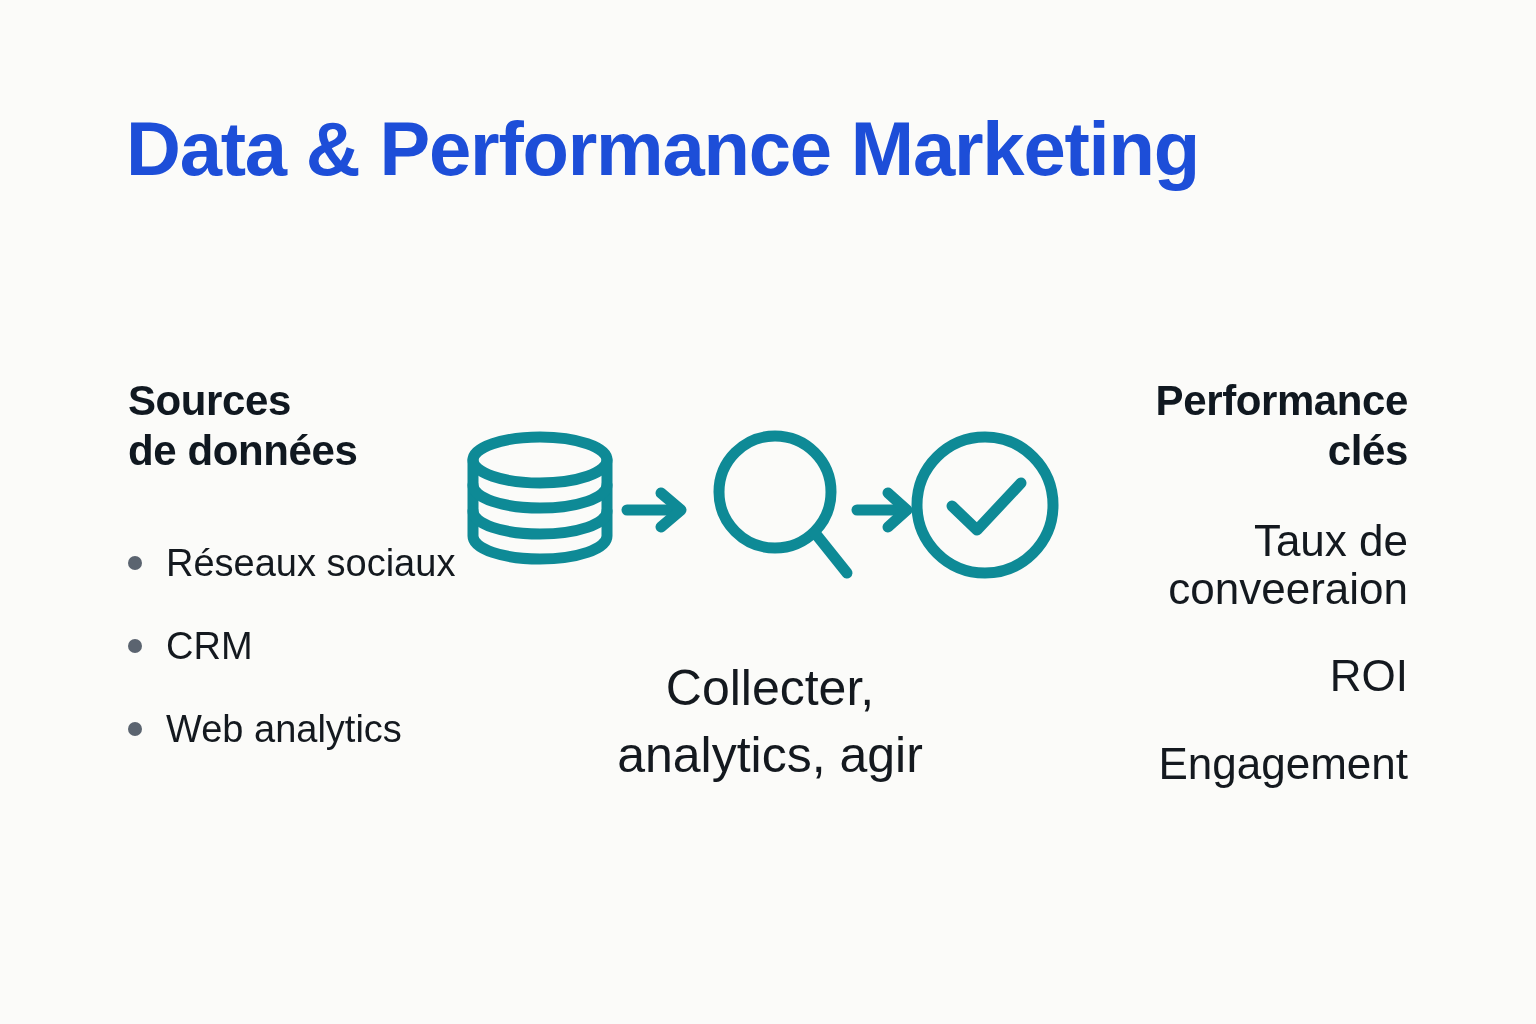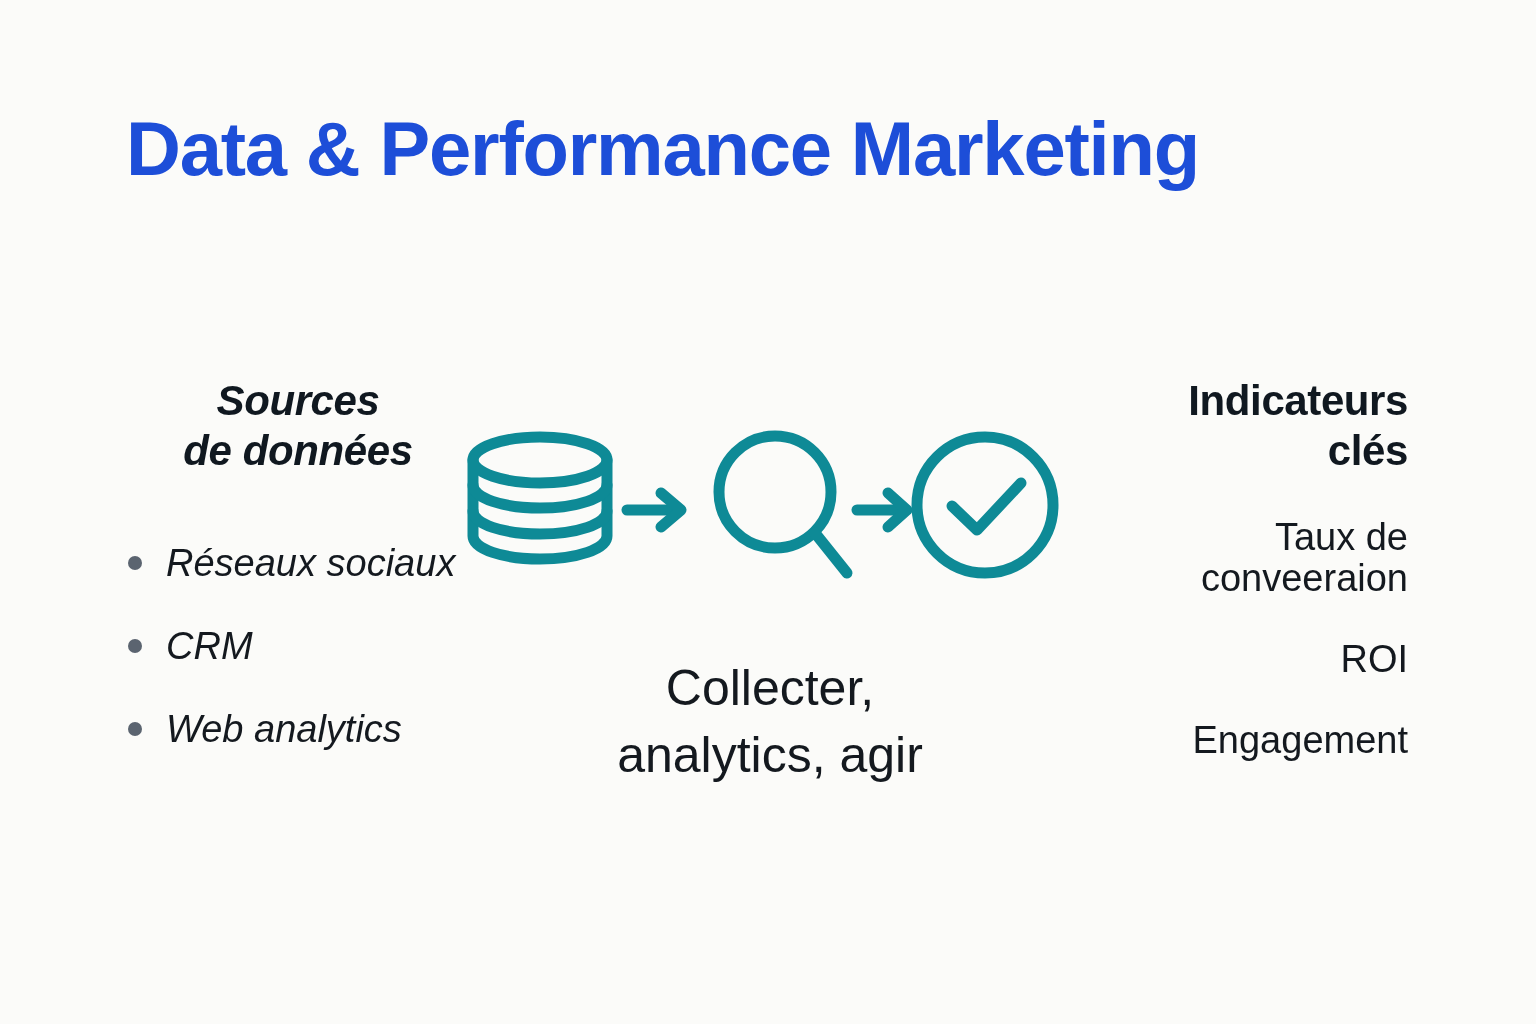--- a/index.html
+++ b/index.html
@@ -34,22 +34,21 @@
     line-height: 1.08;
     white-space: nowrap;
   }
 
   
   .col-left {
     position: absolute;
     left: 128px;
     top: 376px;
     width: 340px;
-    text-align: center;
-    font-style: italic;
+    text-align: left;
   }
   .col-heading {
     font-size: 42px;
     font-weight: 700;
     color: #101820;
     line-height: 1.18;
     letter-spacing: -0.4px;
     margin: 0;
   }
   .bullet-list {
@@ -87,21 +86,21 @@
     width: 330px;
     text-align: right;
   }
   .kpi-list {
     margin: 0;
     padding: 0;
     list-style: none;
     margin-top: 42px;
   }
   .kpi-item {
-    font-size: 38px;
+    font-size: 44px;
     color: #14191f;
     line-height: 1.08;
     margin-bottom: 40px;
   }
   .kpi-item:last-child {
     margin-bottom: 0;
   }
 
   
   .flow {
@@ -190,21 +189,21 @@
     </svg>
   </div>
 
   <div class="flow-caption">
     <span class="cap-line">Collecter,</span>
     <span class="cap-line">analytics, agir</span>
   </div>
 
   <div class="col-right">
     <div class="col-heading">
-      <span>Indicateurs</span><br>
+      <span>Performance</span><br>
       <span>clés</span>
     </div>
 
     <ul class="kpi-list">
       <li class="kpi-item">Taux de conveeraion</li>
       <li class="kpi-item">ROI</li>
       <li class="kpi-item">Engagement</li>
     </ul>
   </div>
 

